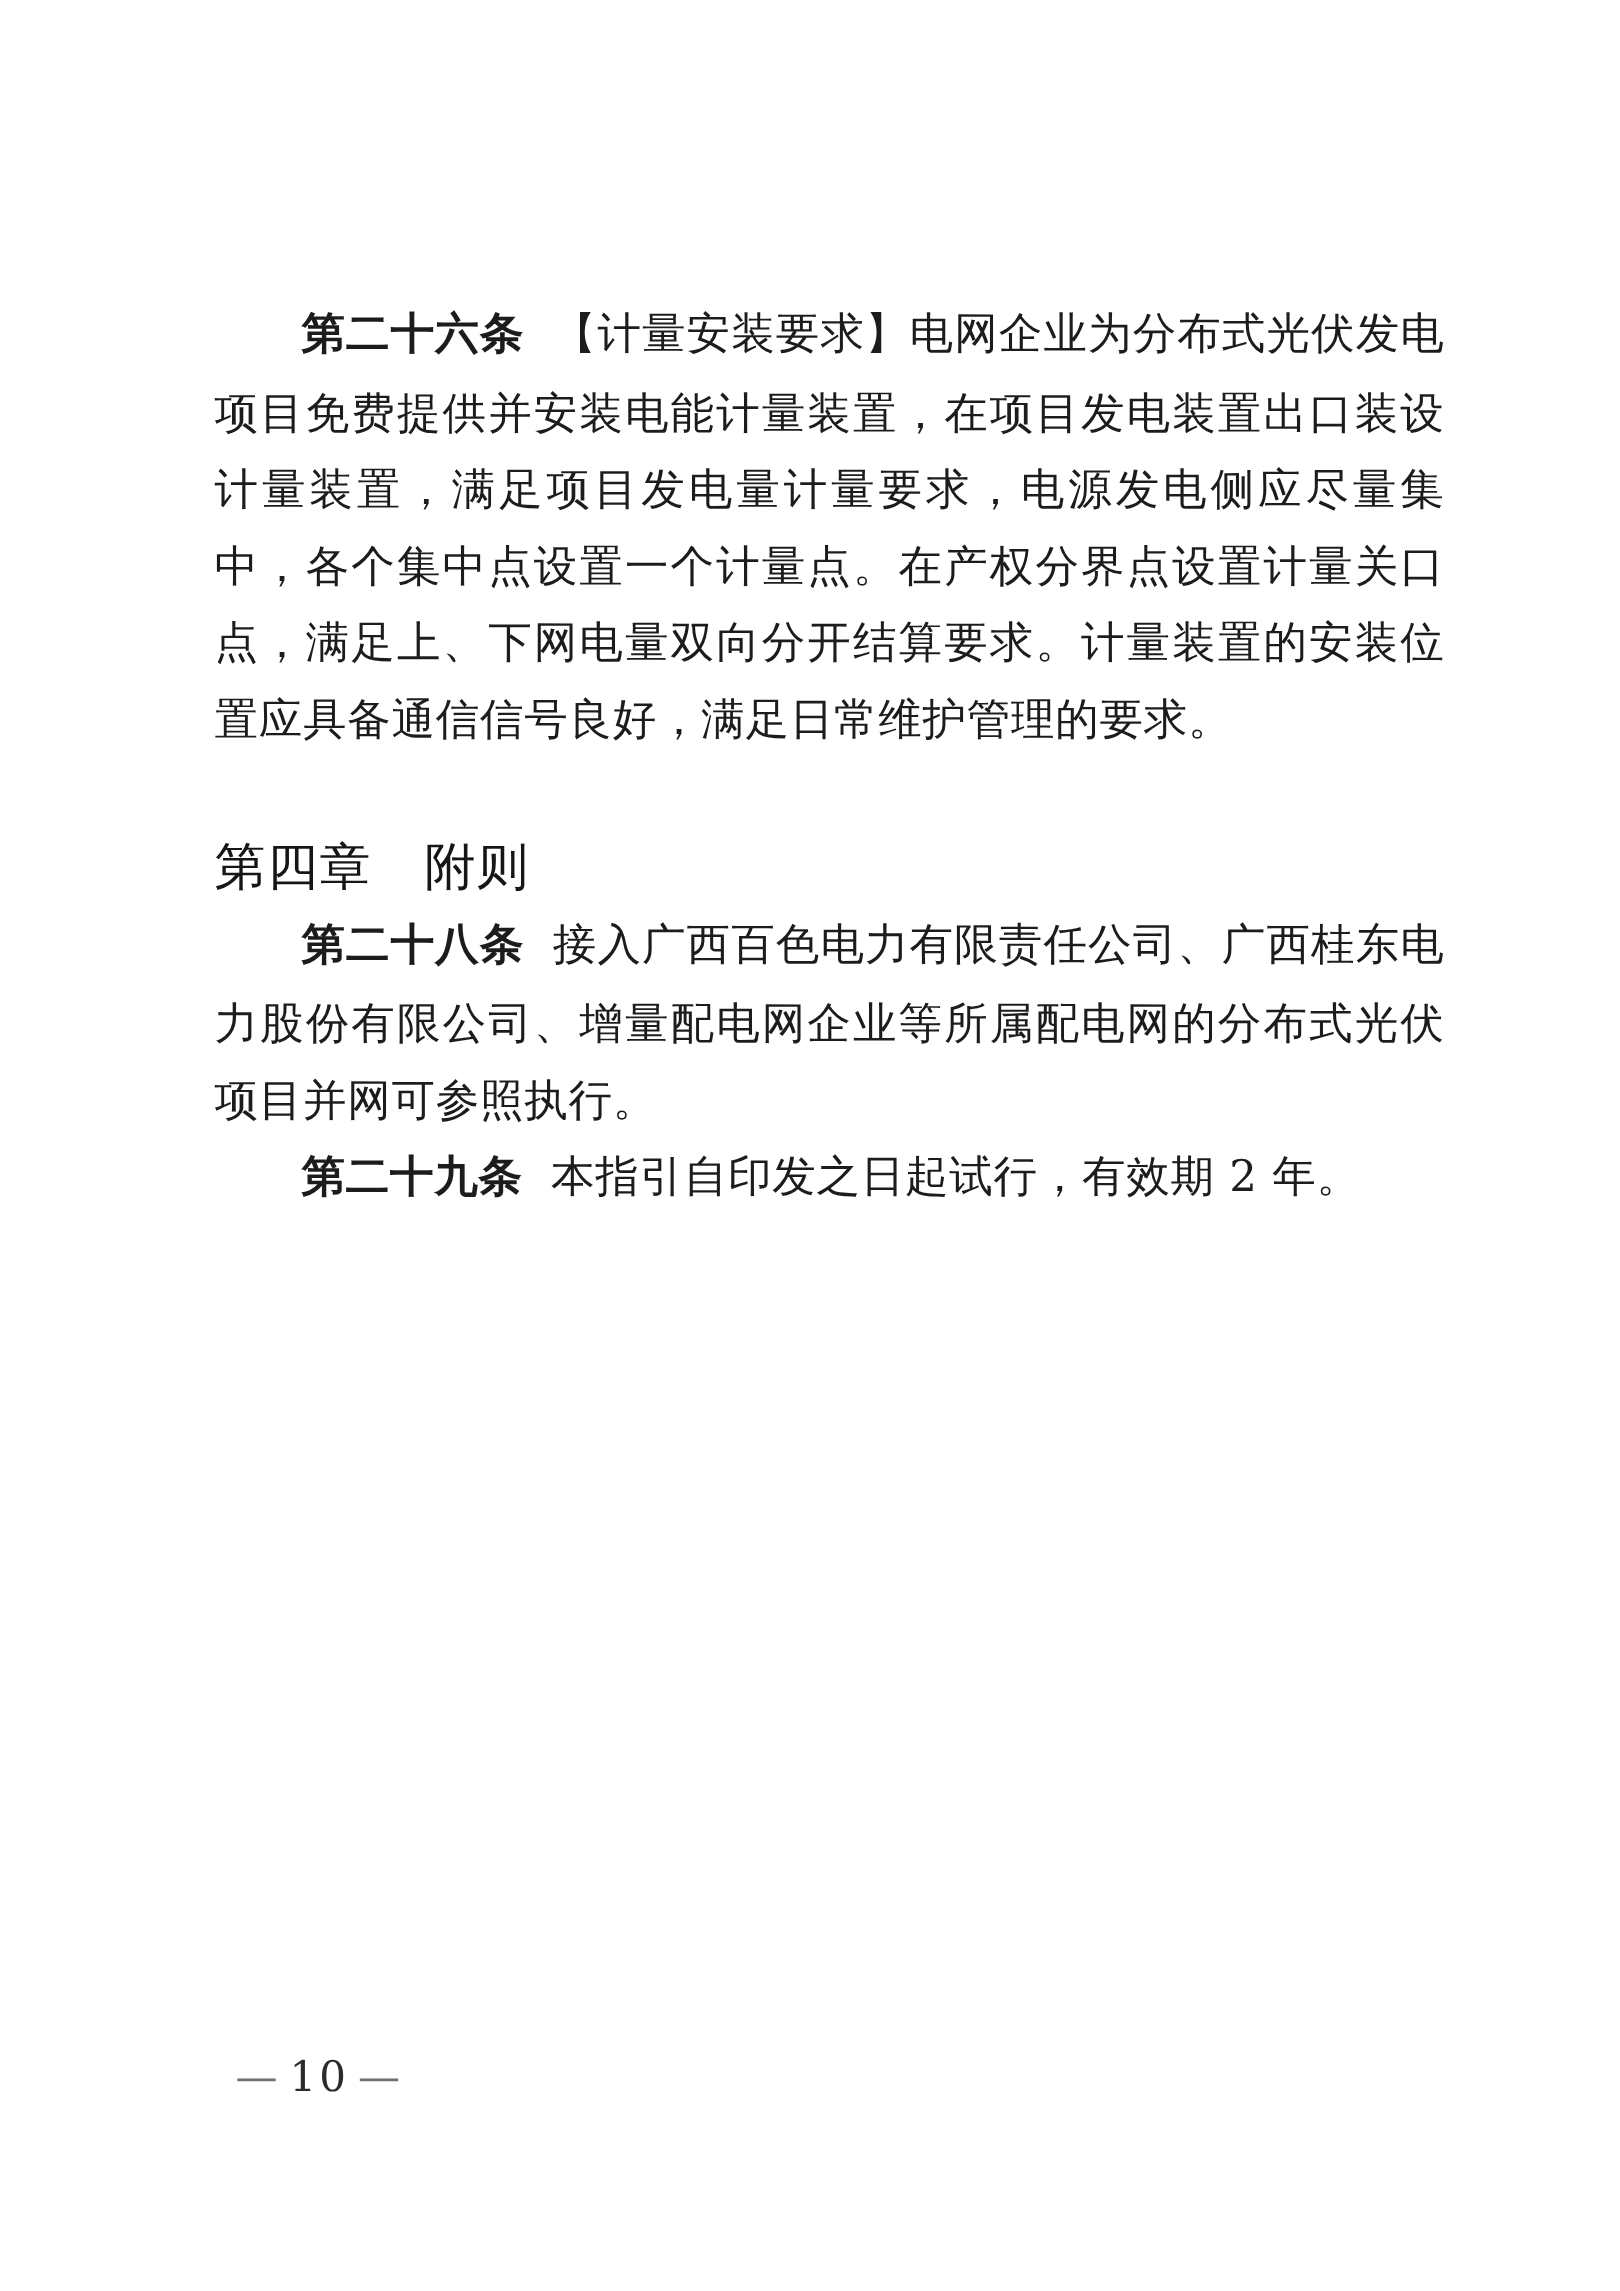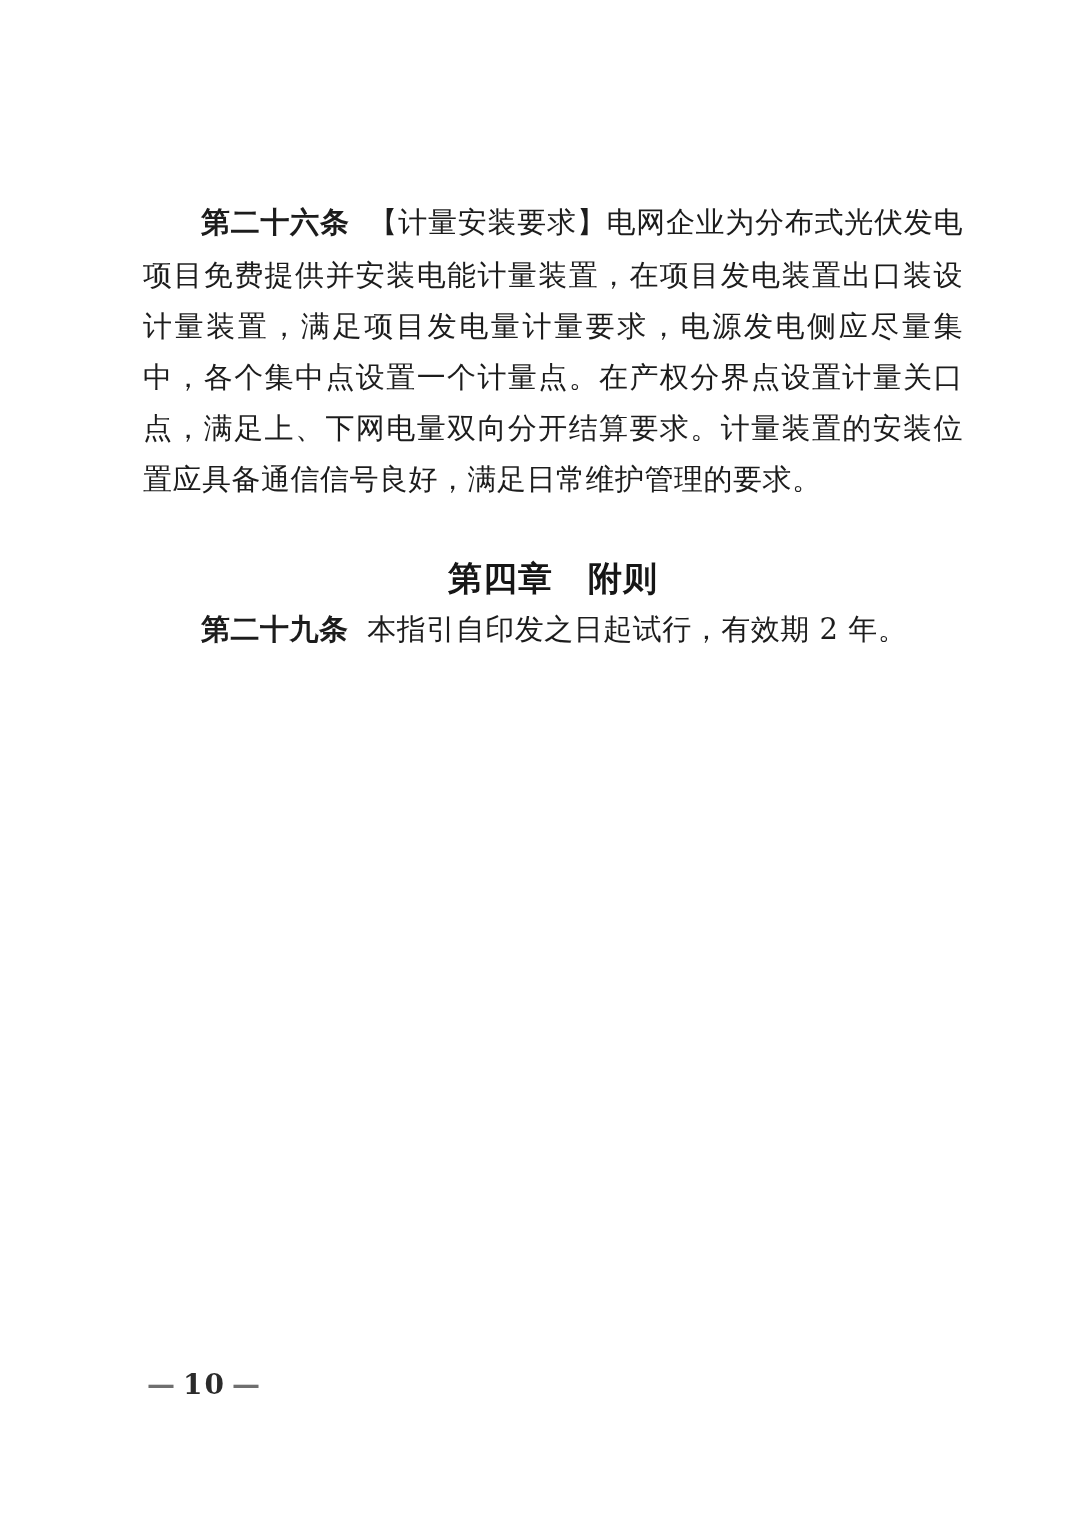--- a/index.html
+++ b/index.html
@@ -36,35 +36,34 @@
   }
   .art-no {
     font-weight: 700;
     font-family: Liberation Mono, monospace;
     margin-right: 0.65em;
   }
   h2.chapter {
     margin: 48px 0 0 0;
     font-size: 34px;
     line-height: 51px;
-    text-align: center;
-    font-weight: 700;
+    text-align: left;
+    font-weight: 400;
     font-family: "DejaVu Sans", "Liberation Sans", sans-serif;
     color: #161616;
     letter-spacing: 1px;
   }
   .footer {
     position: absolute;
-    left: 141px;
+    left: 151px;
     top: 1368px;
     font-size: 28px;
     line-height: 34px;
     color: #2b2b2b;
     letter-spacing: 2px;
-    font-weight: bold;
   }
   .footer .dash {
     color: #6f6f6f;
     padding: 0 6px;
   }
 </style>
 </head>
 <body>
 
 <div class="page">
@@ -73,20 +72,23 @@
 
     <p class="body indent">
       <span class="art-no">第二十六条</span><span>【计量安装要求】电网企业为分布式光伏发电项目免费提供并安装电能计量装置，在项目发电装置出口装设计量装置，满足项目发电量计量要求，电源发电侧应尽量集中，各个集中点设置一个计量点。在产权分界点设置计量关口点，满足上、下网电量双向分开结算要求。计量装置的安装位置应具备通信信号良好，满足日常维护管理的要求。</span>
     </p>
 
     <h2 class="chapter">
       <span>第四章　附则</span>
     </h2>
 
 
+    <p class="body indent">
+      <span class="art-no">第二十八条</span><span>接入广西百色电力有限责任公司、广西桂东电力股份有限公司、增量配电网企业等所属配电网的分布式光伏项目并网可参照执行。</span>
+    </p>
 
     <p class="body indent">
       <span class="art-no">第二十九条</span><span>本指引自印发之日起试行，有效期 2 年。</span>
     </p>
 
   </div>
 
   <div class="footer">
     <span class="dash">—</span><span>10</span><span class="dash">—</span>
   </div>

